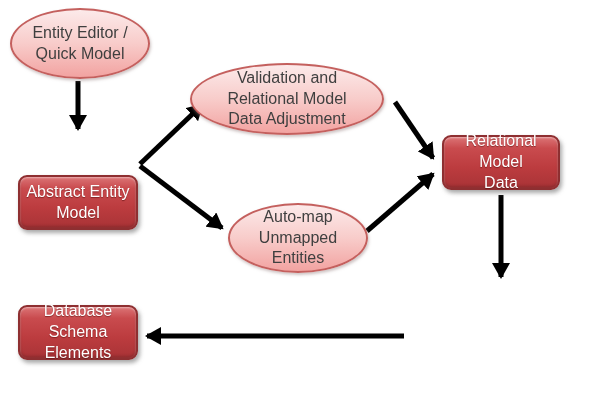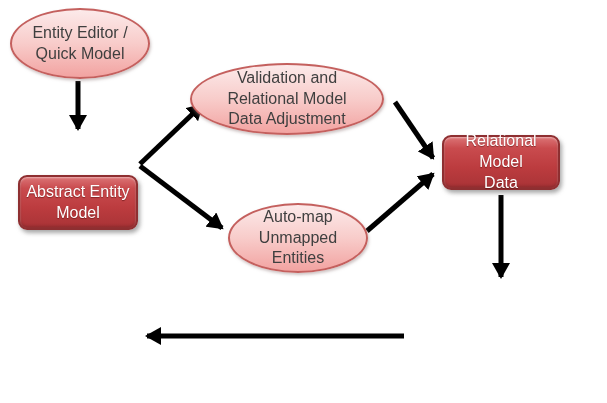--- a/index.html
+++ b/index.html
@@ -92,14 +92,16 @@
 Data Adjustment</div>
 
   <div class="node ellipse" id="node-automap">Auto-map
 Unmapped
 Entities</div>
 
   <div class="node rect" id="node-relational">Relational Model
 Data</div>
 
 
+  <div class="node rect" id="node-database">Database Schema
+Elements</div>
 
 </div>
 
 </body></html>

